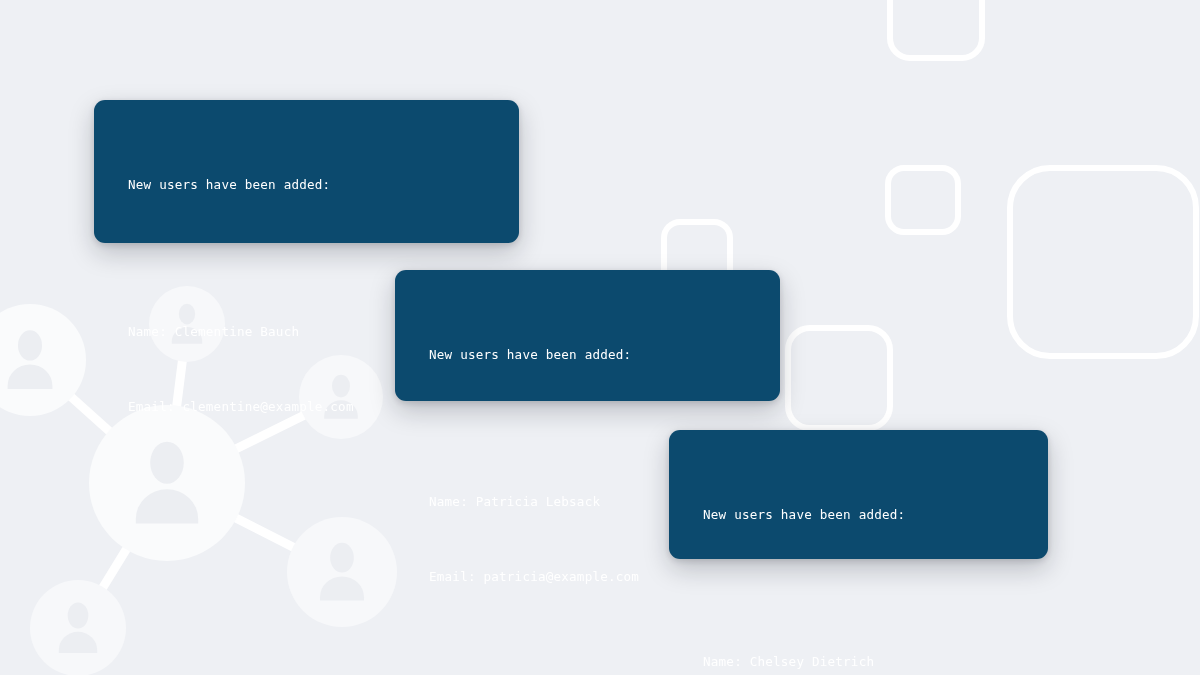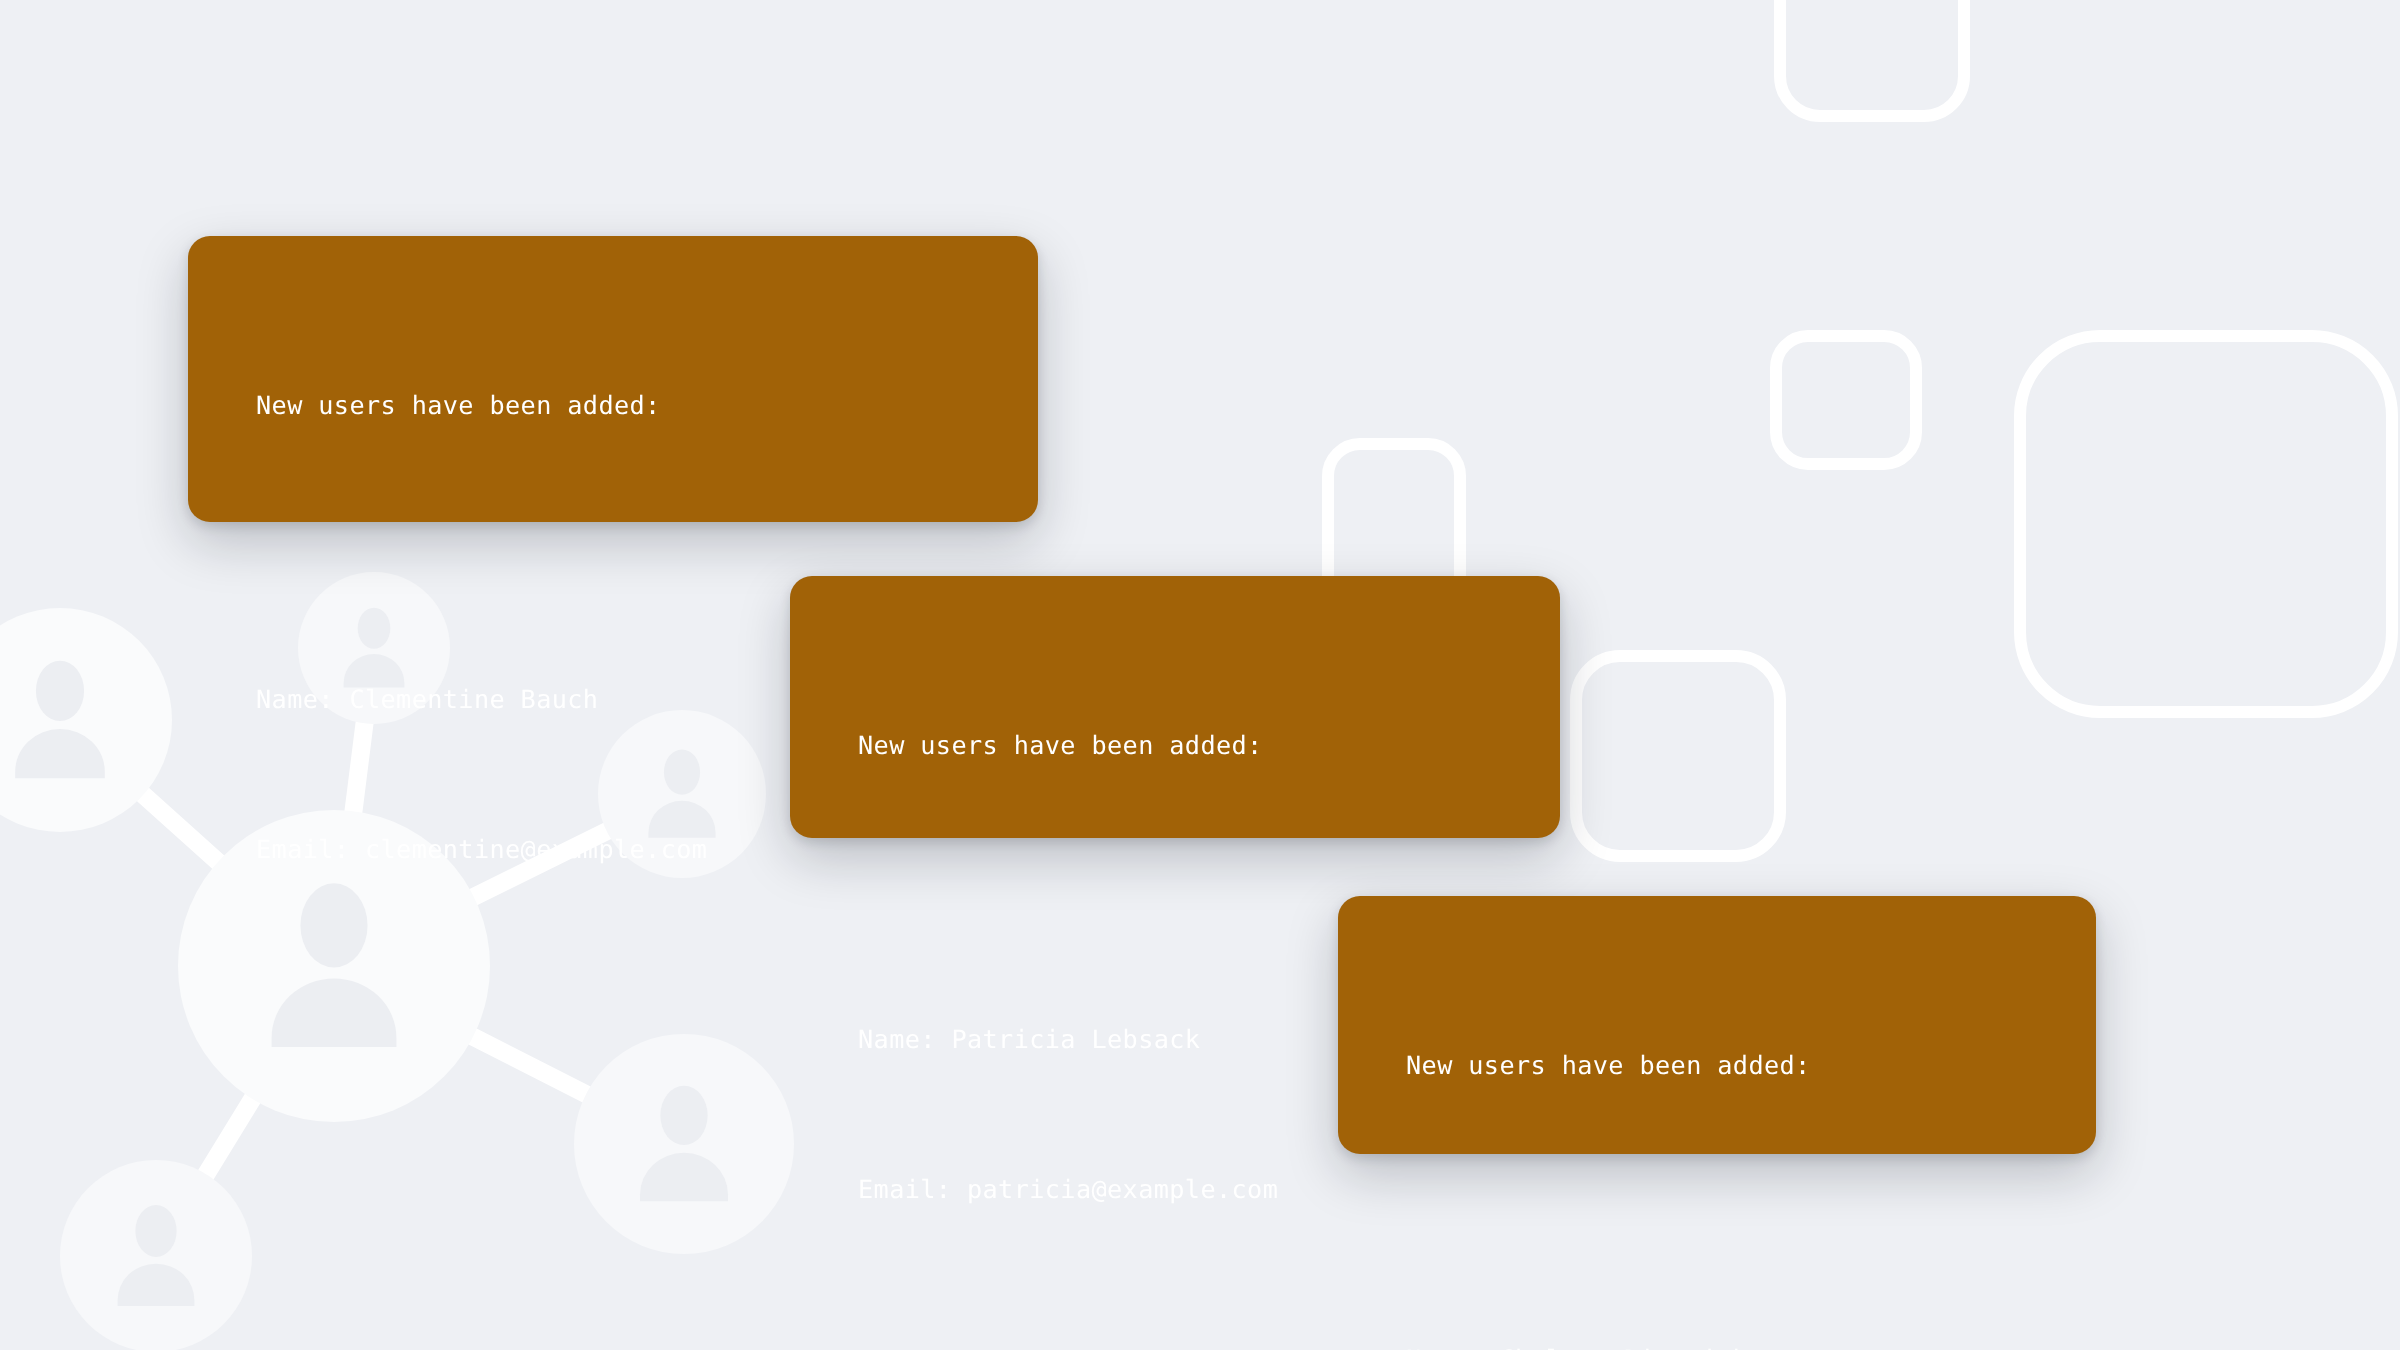--- a/index.html
+++ b/index.html
@@ -20,32 +20,31 @@
   
   #bg-layer {
     position:absolute; inset:0;
     width:1200px; height:675px;
     pointer-events:none;
   }
 
   
   .toast {
     position:absolute;
-    background:#a16207;
+    background:#0c4a6e;
     border-radius:11px;
     box-shadow:0 10px 26px rgba(15,18,30,.22),
                0 2px 6px rgba(15,18,30,.14);
     padding:22px 34px 24px 34px;
     color:#ffffff;
     font-family:"DejaVu Sans Mono", monospace;
     font-size:12.6px;
     line-height:25px;
     letter-spacing:.2px;
     white-space:pre;
-    margin-top:18px;
   }
   .toast .t-head { display:block; }
   .toast .t-gap  { display:block; height:22px; }
   .toast .t-line { display:block; }
 
   #toast-1 { left:94px;  top:100px; width:425px; height:143px; }
   #toast-2 { left:395px; top:270px; width:385px; height:131px; }
   #toast-3 { left:669px; top:430px; width:379px; height:129px; }
 </style>
 </head>

